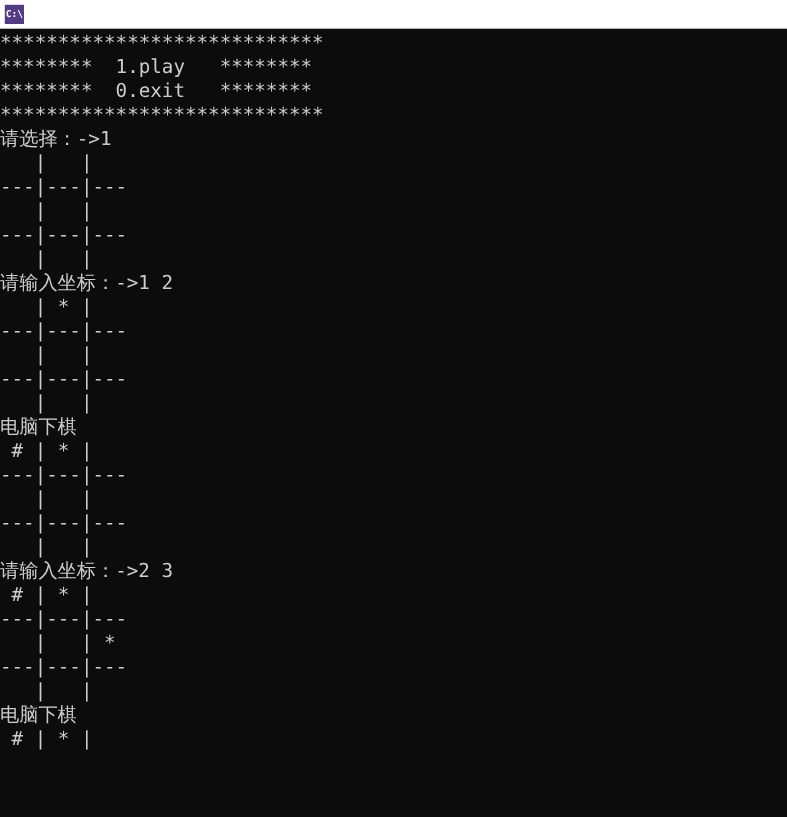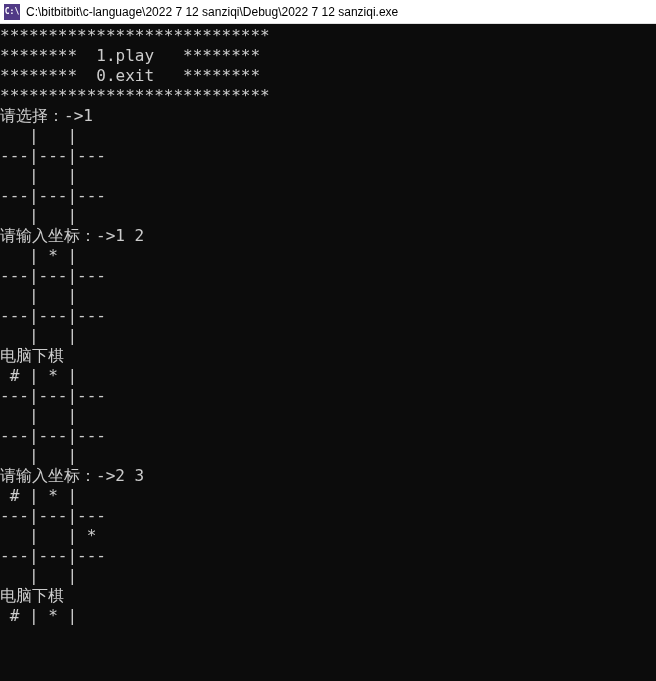--- a/index.html
+++ b/index.html
@@ -54,16 +54,15 @@
       letter-spacing: 0px;
     }
     .console .line { display: block; }
   </style>
 </head>
 <body>
 
 <div class="window">
   <div class="title-bar">
     <span class="app-icon">C:\</span>
-    <span>C:\bitbitbit\c-language\2022 7 12 sanziqi\Debug\2022 7 12 sanziqi.exe</span>
   </div>
   <div class="console" id="console"><span class="line">****************************</span><span class="line">********  1.play   ********</span><span class="line">********  0.exit   ********</span><span class="line">****************************</span><span class="line">请选择：-&gt;1</span><span class="line">   |   |   </span><span class="line">---|---|---</span><span class="line">   |   |   </span><span class="line">---|---|---</span><span class="line">   |   |   </span><span class="line"></span><span class="line">请输入坐标：-&gt;1 2</span><span class="line">   | * |   </span><span class="line">---|---|---</span><span class="line">   |   |   </span><span class="line">---|---|---</span><span class="line">   |   |   </span><span class="line"></span><span class="line">电脑下棋</span><span class="line"> # | * |   </span><span class="line">---|---|---</span><span class="line">   |   |   </span><span class="line">---|---|---</span><span class="line">   |   |   </span><span class="line"></span><span class="line">请输入坐标：-&gt;2 3</span><span class="line"> # | * |   </span><span class="line">---|---|---</span><span class="line">   |   | * </span><span class="line">---|---|---</span><span class="line">   |   |   </span><span class="line"></span><span class="line">电脑下棋</span><span class="line"> # | * |   </span></div>
 </div>
 
 </body></html>

